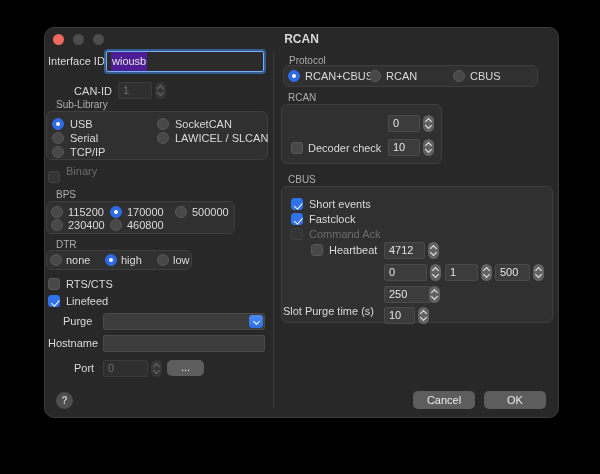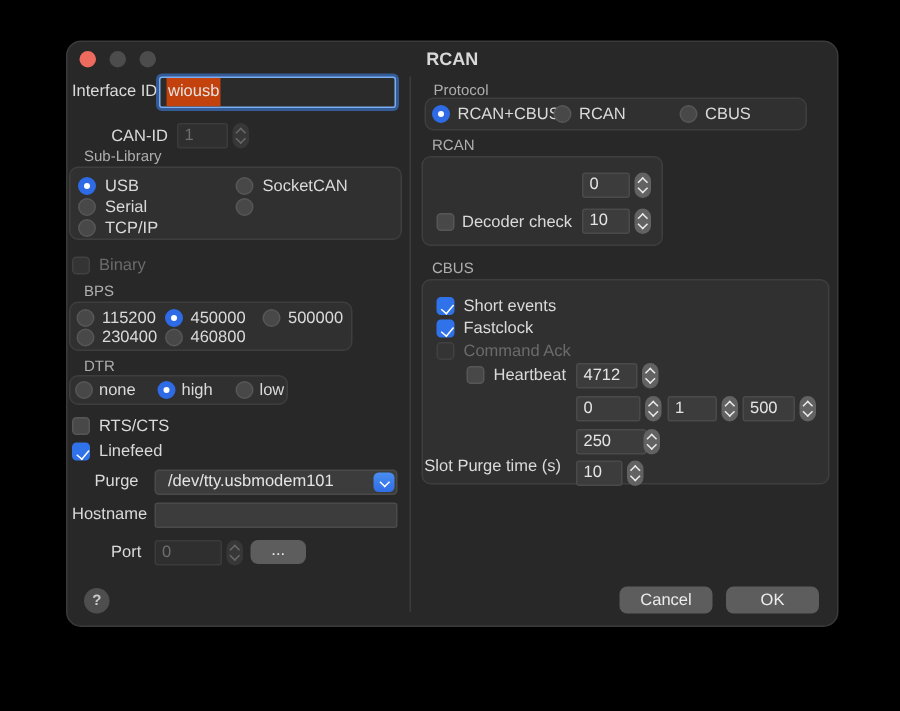--- a/index.html
+++ b/index.html
@@ -18,21 +18,21 @@
   .sect { position:absolute; font-size:10px; color:#aeaeae; line-height:12px; white-space:nowrap; }
   .gbox { position:absolute; background:#303030; border:1px solid #3e3e3e; border-radius:6px; }
   .divider { position:absolute; width:1px; background:#3b3b3b; }
 
   .field { position:absolute; height:17px; background:#3c3c3c; border:1px solid #4a4a4a;
            border-radius:2px; font-size:11px; color:#e4e4e4; line-height:15px; padding:0 4px;
            white-space:nowrap; overflow:hidden; }
   .field.dis { background:#2f2f2f; border-color:#3b3b3b; color:#6e6e6e; }
   .field.big { height:21px; line-height:19px; background:#2b2b2b; }
   .focusring { border:1px solid #7aaef2; box-shadow:0 0 0 2px rgba(58,118,208,0.65); }
-  .selhl { background:#c2410c; padding:4px 1px; }
+  .selhl { background:#4c1d95; padding:4px 1px; }
 
   .stepper { position:absolute; width:11px; height:17px; border-radius:5.5px; background:#626262; color:#ededed; }
   .stepper::before { content:""; position:absolute; left:3px; top:4px; width:4px; height:4px;
       border-left:1.5px solid currentColor; border-top:1.5px solid currentColor; transform:rotate(45deg); }
   .stepper::after { content:""; position:absolute; left:3px; bottom:4px; width:4px; height:4px;
       border-right:1.5px solid currentColor; border-bottom:1.5px solid currentColor; transform:rotate(45deg); }
   .stepper.dis { background:#373737; color:#6a6a6a; }
 
   .radio { position:absolute; width:12px; height:12px; border-radius:50%; background:#484848; border:1px solid #575757; }
   .radio.sel { background:#2e6be5; border-color:#2e6be5; }
@@ -78,30 +78,31 @@
   <div class="gbox" style="left:1px;top:83px;width:222px;height:49px"></div>
   <span class="radio sel" style="left:7px;top:90px"></span>
   <div class="lbl" style="left:25px;top:89px">USB</div>
   <span class="radio" style="left:7px;top:104px"></span>
   <div class="lbl" style="left:25px;top:103px">Serial</div>
   <span class="radio" style="left:7px;top:118px"></span>
   <div class="lbl" style="left:25px;top:117px">TCP/IP</div>
   <span class="radio" style="left:112px;top:90px"></span>
   <div class="lbl" style="left:130px;top:89px">SocketCAN</div>
   <span class="radio" style="left:112px;top:104px"></span>
+  <div class="lbl" style="left:130px;top:103px">LAWICEL / SLCAN</div>
 
   <span class="check dis" style="left:3px;top:143px"></span>
-  <div class="lbl dis" style="left:21px;top:142px">Binary</div>
+  <div class="lbl dis" style="left:21px;top:136px">Binary</div>
 
   <div class="sect" style="left:11px;top:161px">BPS</div>
   <div class="gbox" style="left:1px;top:173px;width:189px;height:33px"></div>
   <span class="radio" style="left:6px;top:178px"></span>
   <div class="lbl" style="left:23px;top:177px">115200</div>
   <span class="radio sel" style="left:65px;top:178px"></span>
-  <div class="lbl" style="left:82px;top:177px">450000</div>
+  <div class="lbl" style="left:82px;top:177px">170000</div>
   <span class="radio" style="left:130px;top:178px"></span>
   <div class="lbl" style="left:147px;top:177px">500000</div>
   <span class="radio" style="left:6px;top:191px"></span>
   <div class="lbl" style="left:23px;top:190px">230400</div>
   <span class="radio" style="left:65px;top:191px"></span>
   <div class="lbl" style="left:82px;top:190px">460800</div>
 
   <div class="sect" style="left:11px;top:211px">DTR</div>
   <div class="gbox" style="left:1px;top:222px;width:146px;height:20px"></div>
   <span class="radio" style="left:5px;top:226px"></span>
@@ -111,21 +112,20 @@
   <span class="radio" style="left:112px;top:226px"></span>
   <div class="lbl" style="left:128px;top:225px">low</div>
 
   <span class="check" style="left:3px;top:250px"></span>
   <div class="lbl" style="left:21px;top:249px">RTS/CTS</div>
   <span class="check on" style="left:3px;top:267px"></span>
   <div class="lbl" style="left:21px;top:266px">Linefeed</div>
 
   <div class="lbl" style="left:18px;top:286px">Purge</div>
   <div class="popup" style="left:58px;top:285px;width:162px">
-    <span>/dev/tty.usbmodem101</span>
     <span class="popbtn"></span>
   </div>
 
   <div class="lbl" style="left:3px;top:308px">Hostname</div>
   <div class="field" style="left:58px;top:307px;width:162px"></div>
 
   <div class="lbl" style="left:29px;top:333px">Port</div>
   <div class="field dis" style="left:58px;top:332px;width:45px">0</div>
   <span class="stepper dis" style="left:106px;top:332px"></span>
   <div class="btn" style="left:122px;top:332px;width:37px;height:16px;line-height:15px">...</div>

